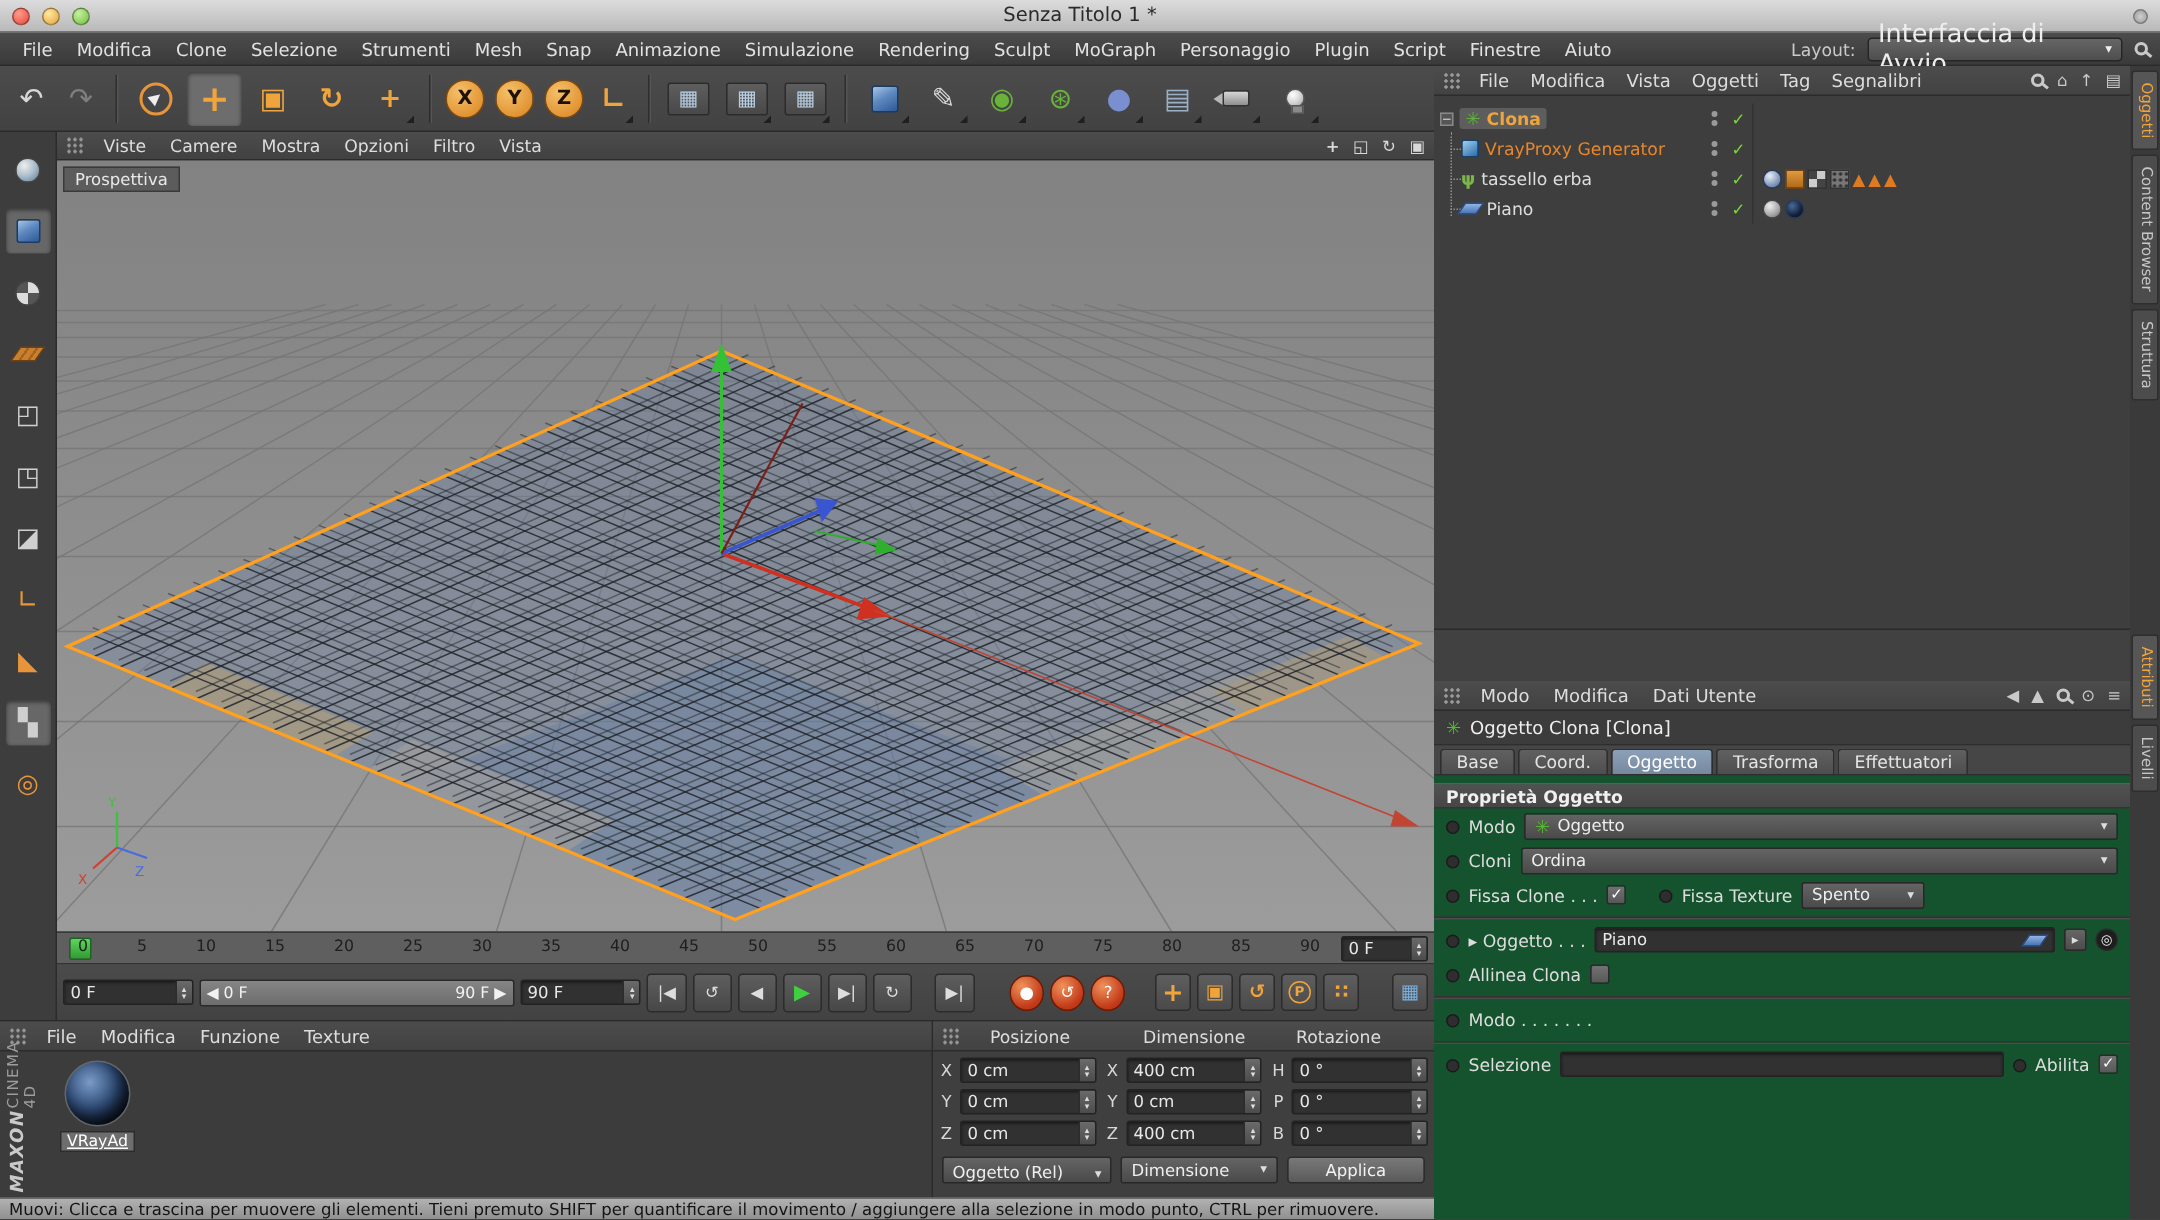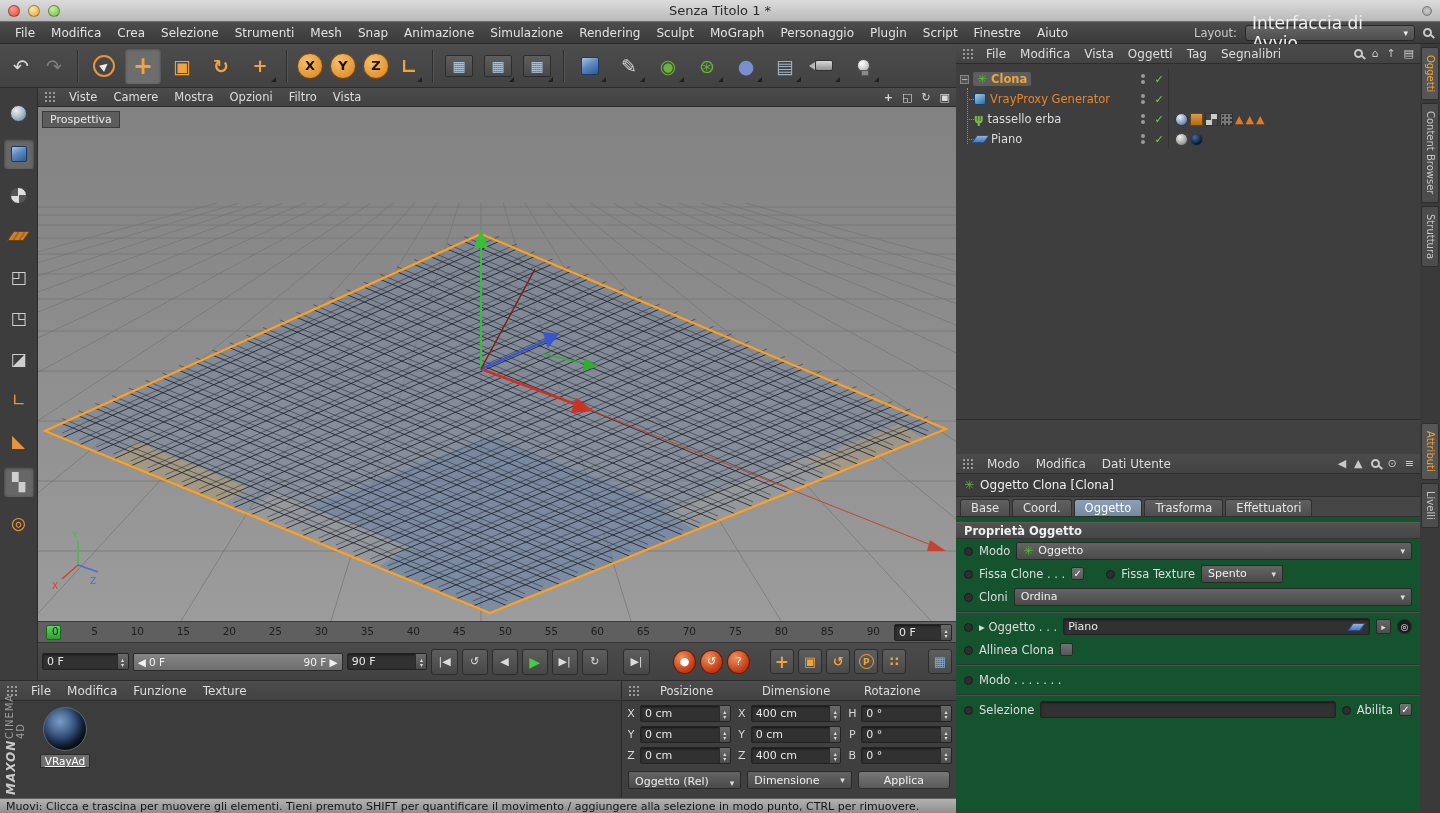--- a/index.html
+++ b/index.html
@@ -251,21 +251,21 @@
       <span class="tlight tl-yel"></span>
       <span class="tlight tl-grn"></span>
     </div>
     <span>Senza Titolo 1 *</span>
     <span class="tl-fs"></span>
   </div>
 
   <div id="menubar">
     <span class="mitem">File</span>
     <span class="mitem">Modifica</span>
-    <span class="mitem">Crea</span>
+    <span class="mitem">Clone</span>
     <span class="mitem">Selezione</span>
     <span class="mitem">Strumenti</span>
     <span class="mitem">Mesh</span>
     <span class="mitem">Snap</span>
     <span class="mitem">Animazione</span>
     <span class="mitem">Simulazione</span>
     <span class="mitem">Rendering</span>
     <span class="mitem">Sculpt</span>
     <span class="mitem">MoGraph</span>
     <span class="mitem">Personaggio</span>
@@ -834,32 +834,32 @@
       <div class="secbar">Proprietà Oggetto</div>
 
       <div class="arow">
         <span class="adot alab">Modo</span>
         <span class="dd grow">
             <span class="cloneic" style="margin-right:5px;">✳</span>
             <span>Oggetto</span>
           </span>
       </div>
       <div class="arow">
+        <span class="adot alab">Cloni</span>
+        <span class="dd grow">
+            <span>Ordina</span>
+          </span>
+      </div>
+      <div class="arow">
         <span class="adot alab">Fissa Clone . . .</span>
         <span class="chk on"></span>
         <span style="width:10px;"></span>
         <span class="adot alab">Fissa Texture</span>
         <span class="dd" style="width:82px;">
             <span>Spento</span>
-          </span>
-      </div>
-      <div class="arow">
-        <span class="adot alab">Cloni</span>
-        <span class="dd grow">
-            <span>Ordina</span>
           </span>
       </div>
       <div class="sep"></div>
       <div class="arow">
         <span class="adot alab"><span>▸</span> <span>Oggetto . . .</span></span>
         <span class="fld grow">
           <span class="val">Piano</span>
           <span class="pplane" style="margin-right:6px;"></span>
         </span>
         <span class="minibtn">▸</span>

